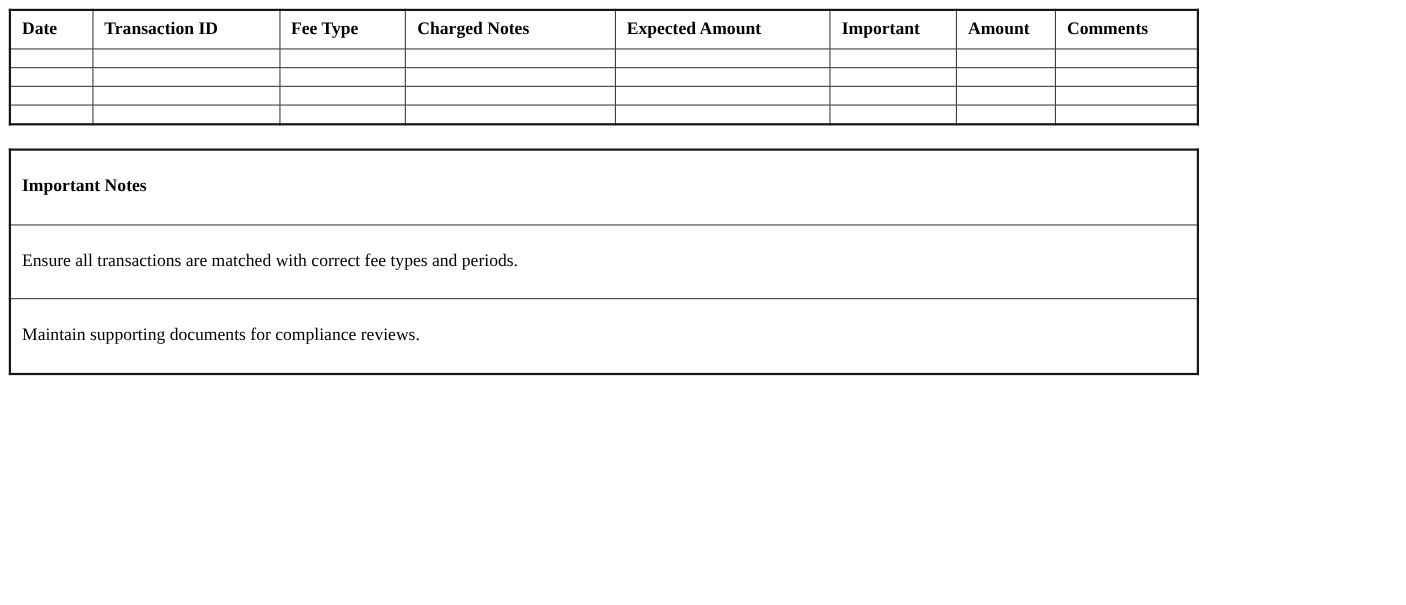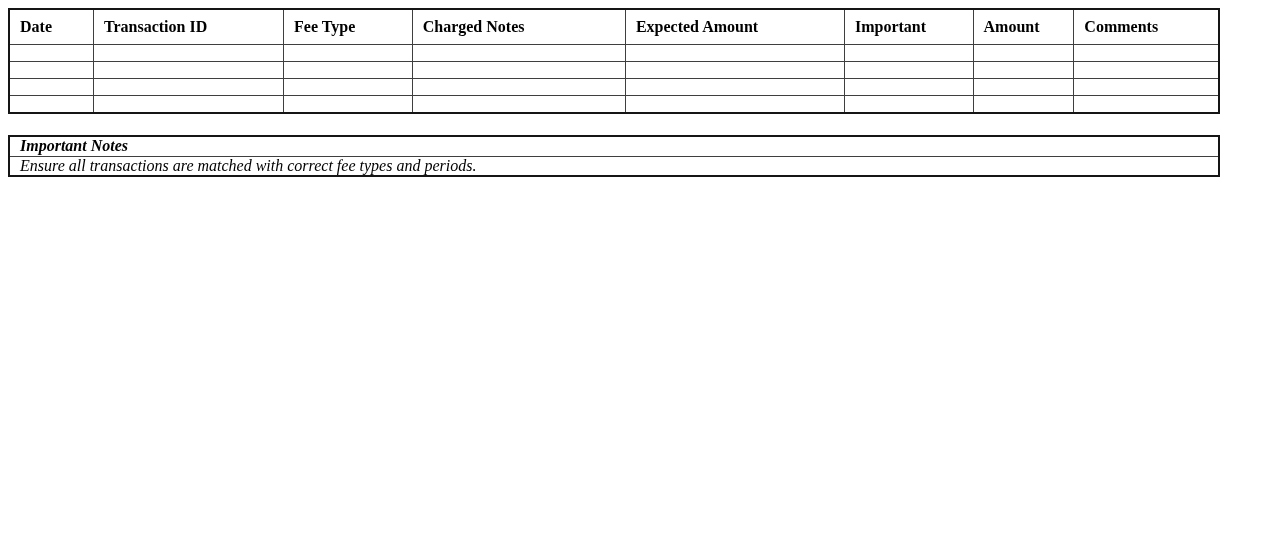--- a/index.html
+++ b/index.html
@@ -12,21 +12,21 @@
     height: 550px;
     box-sizing: border-box;
     padding: 8px;
     font-family: "Liberation Serif", "DejaVu Serif", serif;
     font-size: 16px;
     color: #000000;
     overflow: hidden;
   }
   table {
     border-collapse: collapse;
-    width: 1212px;
+    width: 1082px;
     table-layout: fixed;
   }
   .fee-table {
     border: 2px solid #151515;
   }
   .fee-table th,
   .fee-table td {
     border: 1px solid #3f3f3f;
     padding: 8px 10px;
     text-align: left;
@@ -43,26 +43,25 @@
     
     font-size: 16px;
   }
   .notes-table {
     margin-top: 21px;
     border: 2px solid #151515;
   }
   .notes-table th,
   .notes-table td {
     border: 1px solid #3f3f3f;
-    padding: 0 10px;
+    padding: 24px 10px;
     text-align: left;
     vertical-align: middle;
     line-height: 1.15;
     font-size: 16px;
-    font-style: italic;
   }
   .notes-table th {
     font-weight: bold;
   }
 </style>
 </head>
 <body>
 
 <div>
 
@@ -136,16 +135,19 @@
   <table class="notes-table">
     <thead>
       <tr>
         <th>Important Notes</th>
       </tr>
     </thead>
     <tbody id="notes-body">
         <tr>
           <td>Ensure all transactions are matched with correct fee types and periods.</td>
         </tr>
+        <tr>
+          <td>Maintain supporting documents for compliance reviews.</td>
+        </tr>
       </tbody>
   </table>
 
 </div>
 
 </body></html>

